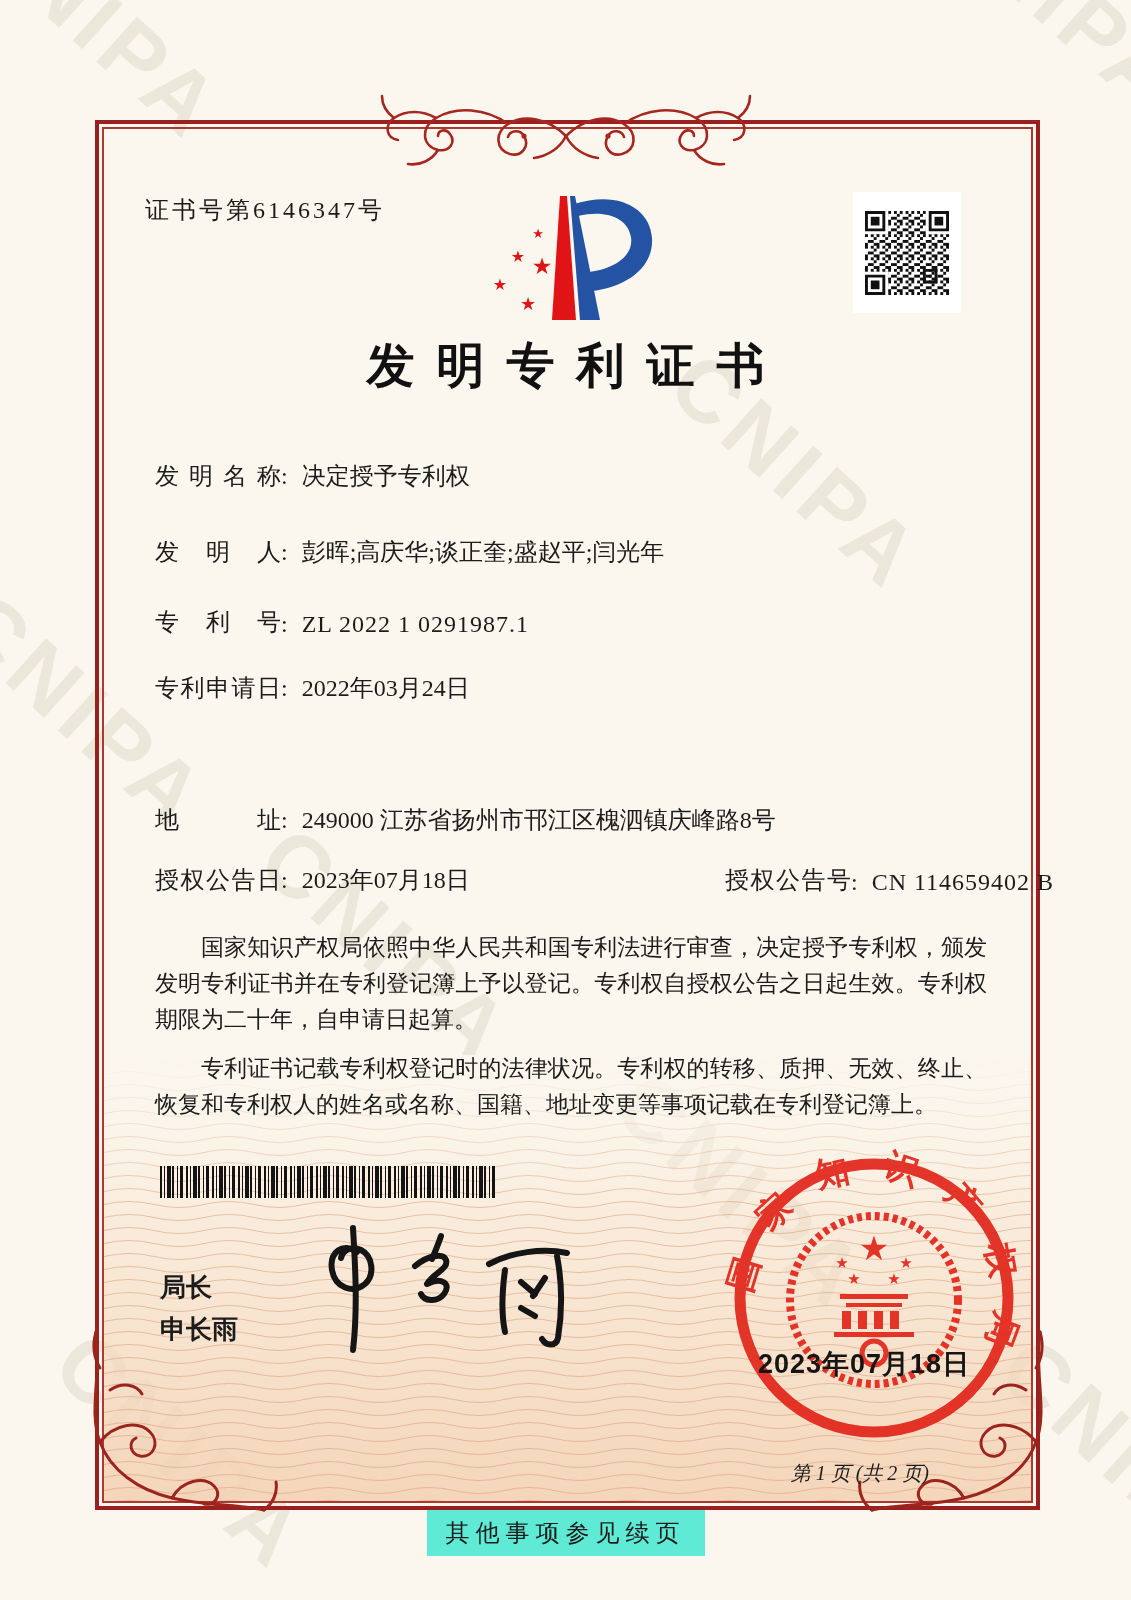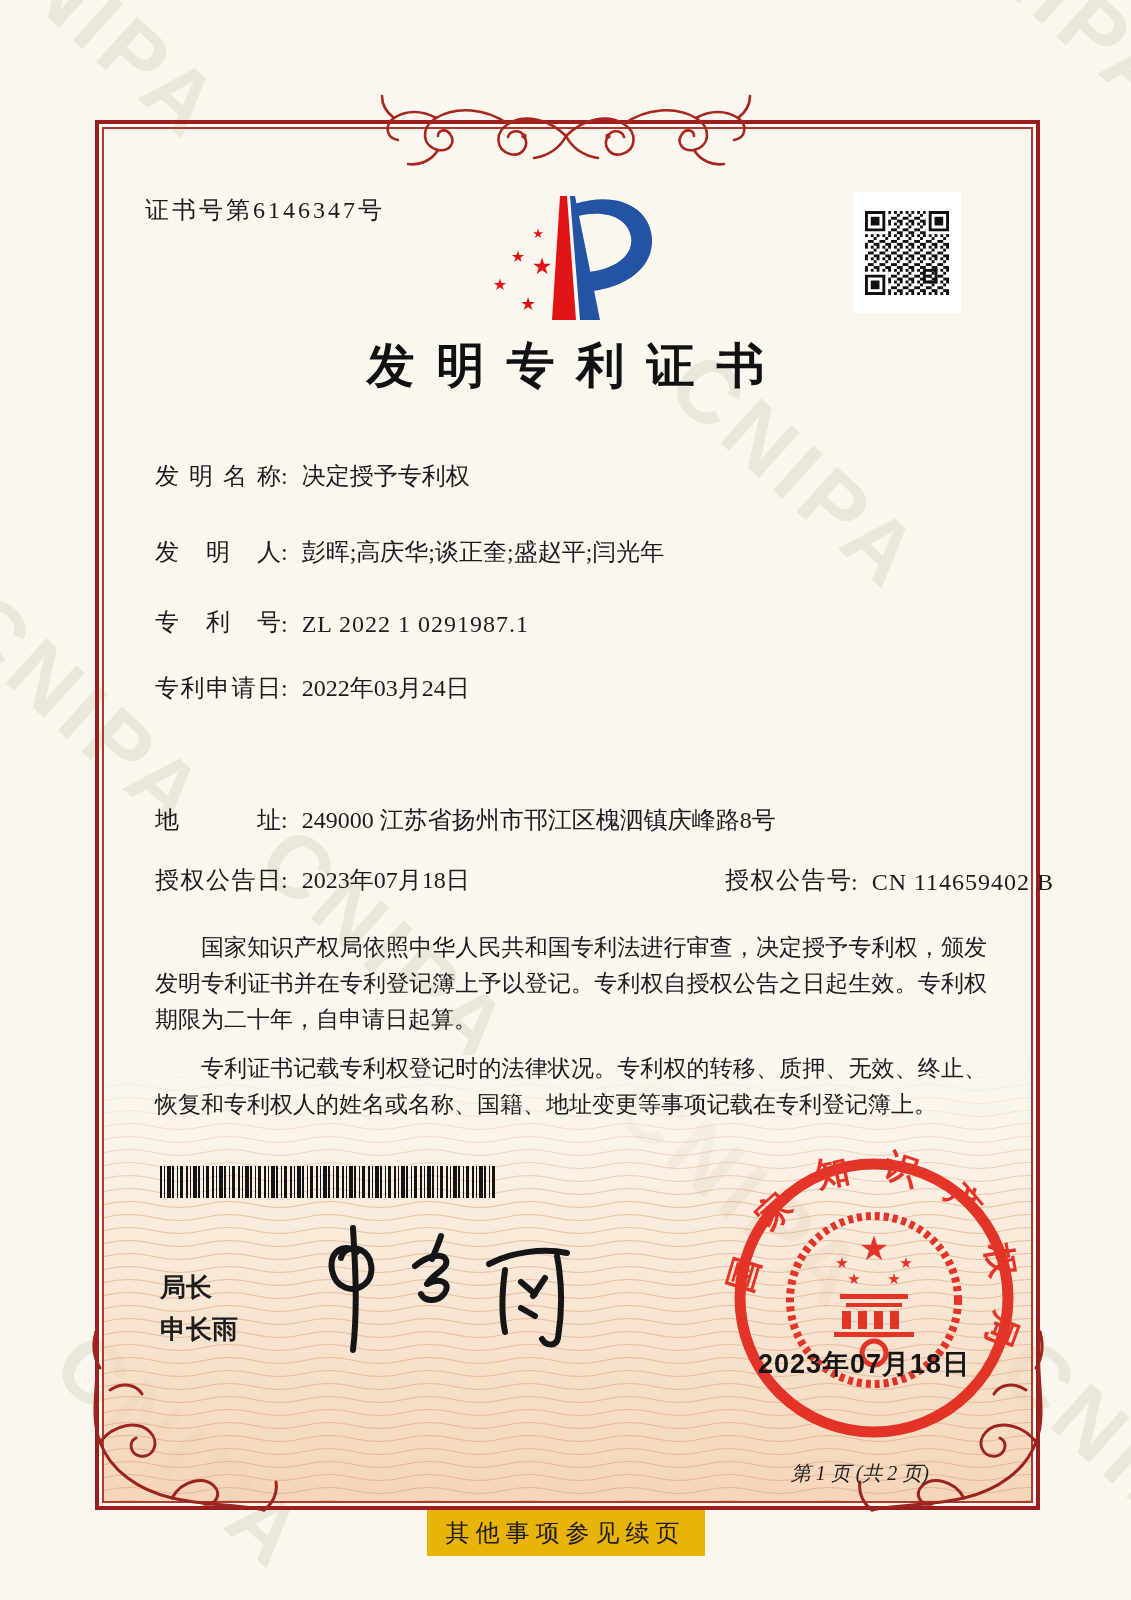--- a/index.html
+++ b/index.html
@@ -71,21 +71,21 @@
     font-family:"Liberation Sans","DejaVu Sans",sans-serif; }
   .signoff-name  { position:absolute; left:160px; top:1312px; font-size:26px; font-weight:700;
     font-family:"Liberation Sans","DejaVu Sans",sans-serif; }
 
   .seal-wrap { position:absolute; left:724px; top:1148px; width:300px; height:300px; }
   .seal-date { position:absolute; left:758px; top:1346px; width:230px; font-size:27px; font-weight:700;
     color:#151515; font-family:"Liberation Sans","DejaVu Sans",sans-serif; letter-spacing:1px; }
 
   .page-info { position:absolute; left:0; top:1460px; width:929px; text-align:right; font-size:20px;font-style:italic; }
   .continuation { position:absolute; left:0; top:1510px; width:1131px; text-align:center; }
-  .continuation span { display:inline-block; background:#eab308; padding:7px 19px; font-size:24px; letter-spacing:6px; }
+  .continuation span { display:inline-block; background:#5eead4; padding:7px 19px; font-size:24px; letter-spacing:6px; }
 
   svg { display:block; }
 </style>
 </head>
 <body>
 
 <div class="page">
 
   <span class="wm" style="left:-55px;  top:-30px;">CNIPA</span>
   <span class="wm" style="left:905px;  top:-55px;">CNIPA</span>

